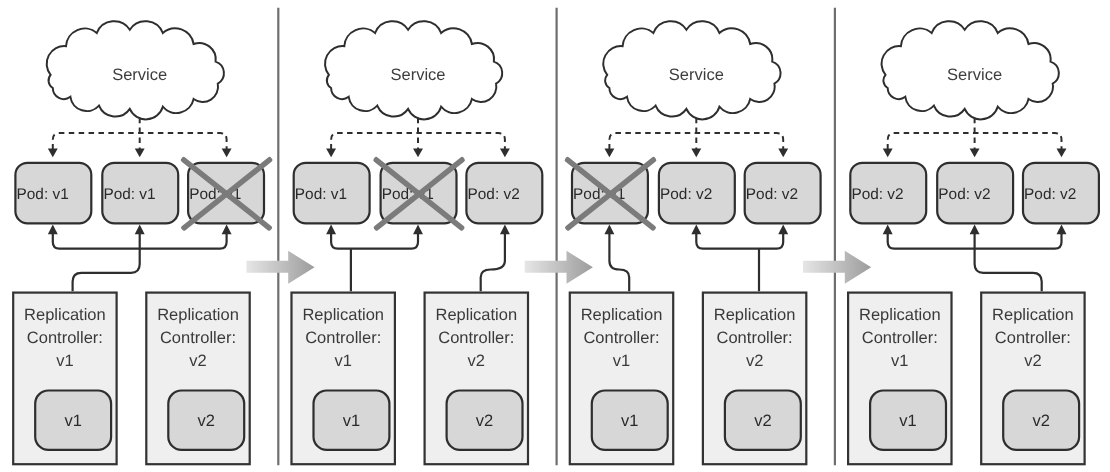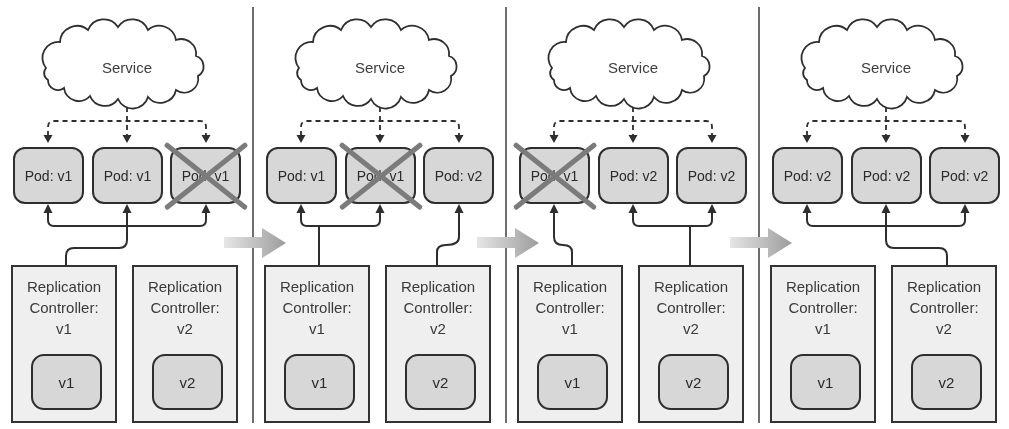--- a/index.html
+++ b/index.html
@@ -11,34 +11,34 @@
   .global-art{position:absolute;left:0;top:0;z-index:0;}
   .panel{position:absolute;top:0;width:253px;height:429px;}
   .panel-art{position:absolute;left:0;top:0;z-index:1;}
   .panel svg text{
     font-family:"Liberation Sans","DejaVu Sans",sans-serif;
     font-size:15px;fill:#3d3d3d;
   }
   .pod{
     position:absolute;top:147px;width:71px;height:57px;box-sizing:border-box;
     background:#d7d7d7;border:2px solid #2e2e2e;border-radius:12px;
-    display:flex;align-items:center;justify-content:center;
+    display:flex;align-items:center;justify-content:flex-start;
     font-size:14px;color:#2a2a2a;z-index:2;
   }
   .pod.p1{left:13px;} .pod.p2{left:92px;} .pod.p3{left:170px;}
   .cross{display:none;position:absolute;left:0;top:0;width:100%;height:100%;pointer-events:none;}
   .cross.show{display:block;}
   .cross.show::before,.cross.show::after{
     content:"";position:absolute;left:50%;top:50%;width:104px;height:4.5px;
     background:#7b7b7b;border-radius:2px;
   }
   .cross.show::before{transform:translate(-50%,-50%) rotate(38.5deg);}
   .cross.show::after{transform:translate(-50%,-50%) rotate(-38.5deg);}
   .rc{
-    position:absolute;top:265px;width:106px;height:158px;box-sizing:border-box;
+    position:absolute;top:265px;width:96px;height:158px;box-sizing:border-box;
     background:#efefef;border:2px solid #333333;z-index:2;
   }
   .rc.c1{left:11px;} .rc.c2{left:132px;}
   .rc-label{
     margin-top:9px;text-align:center;font-size:15px;line-height:21px;
     white-space:pre-line;color:#3a3a3a;
   }
   .tpl{
     position:absolute;left:18px;bottom:11px;width:71px;height:56px;box-sizing:border-box;
     background:#d7d7d7;border:2px solid #2e2e2e;border-radius:13px;

